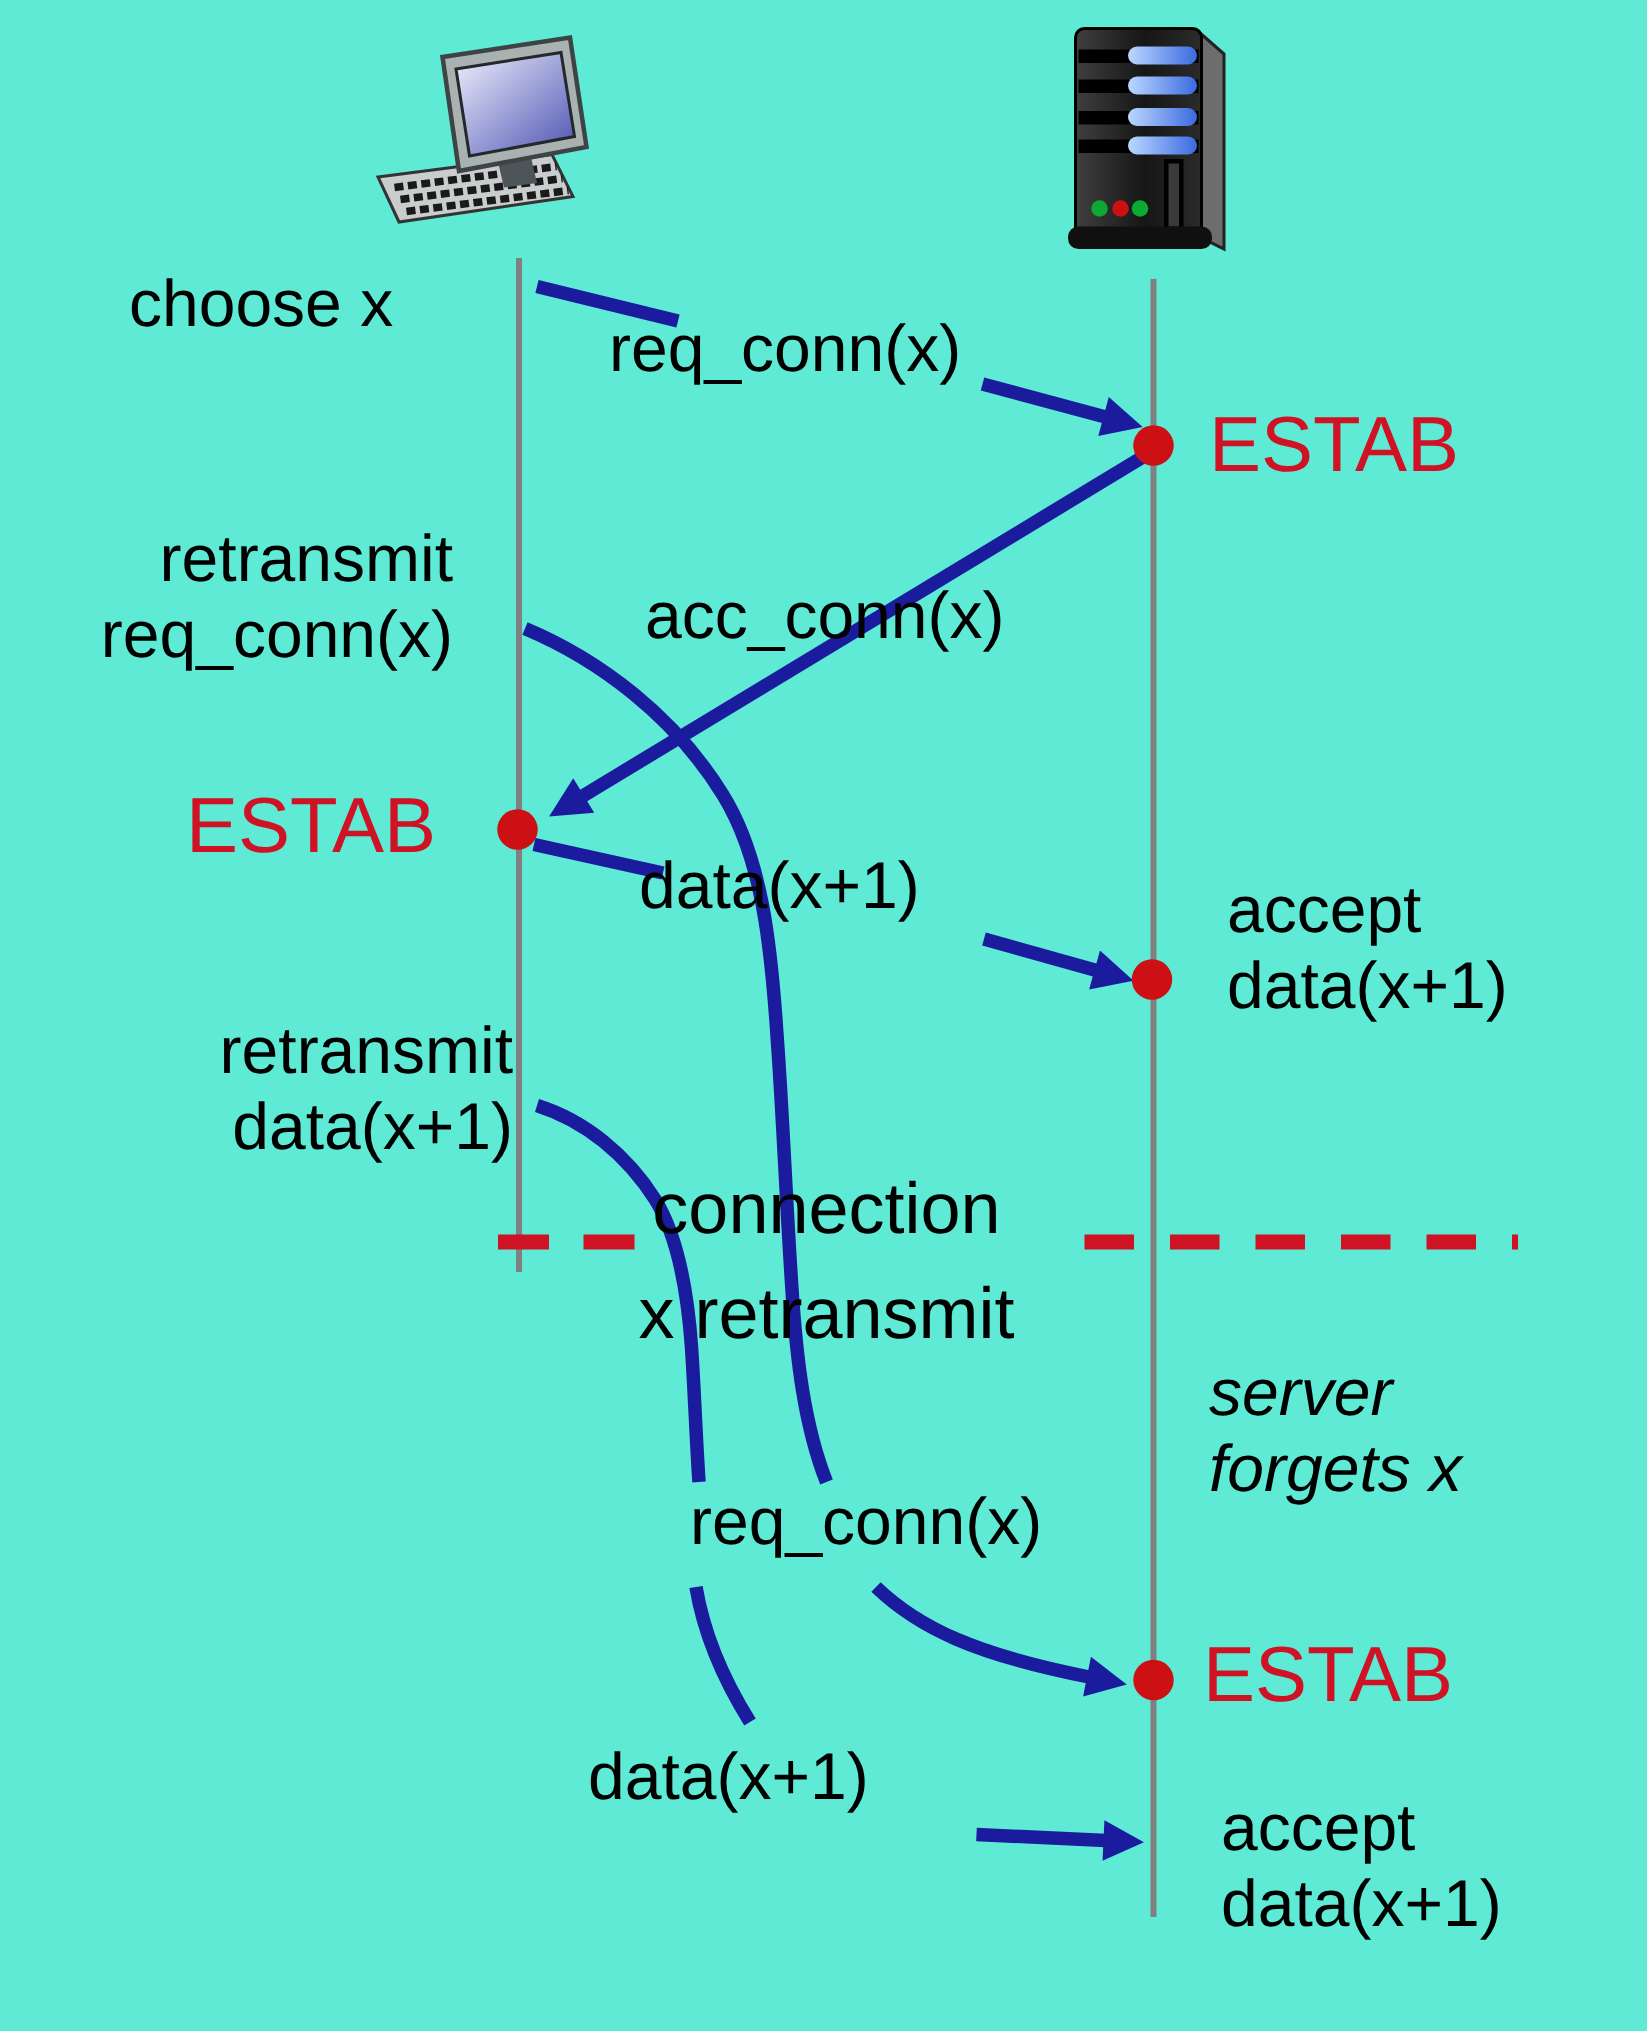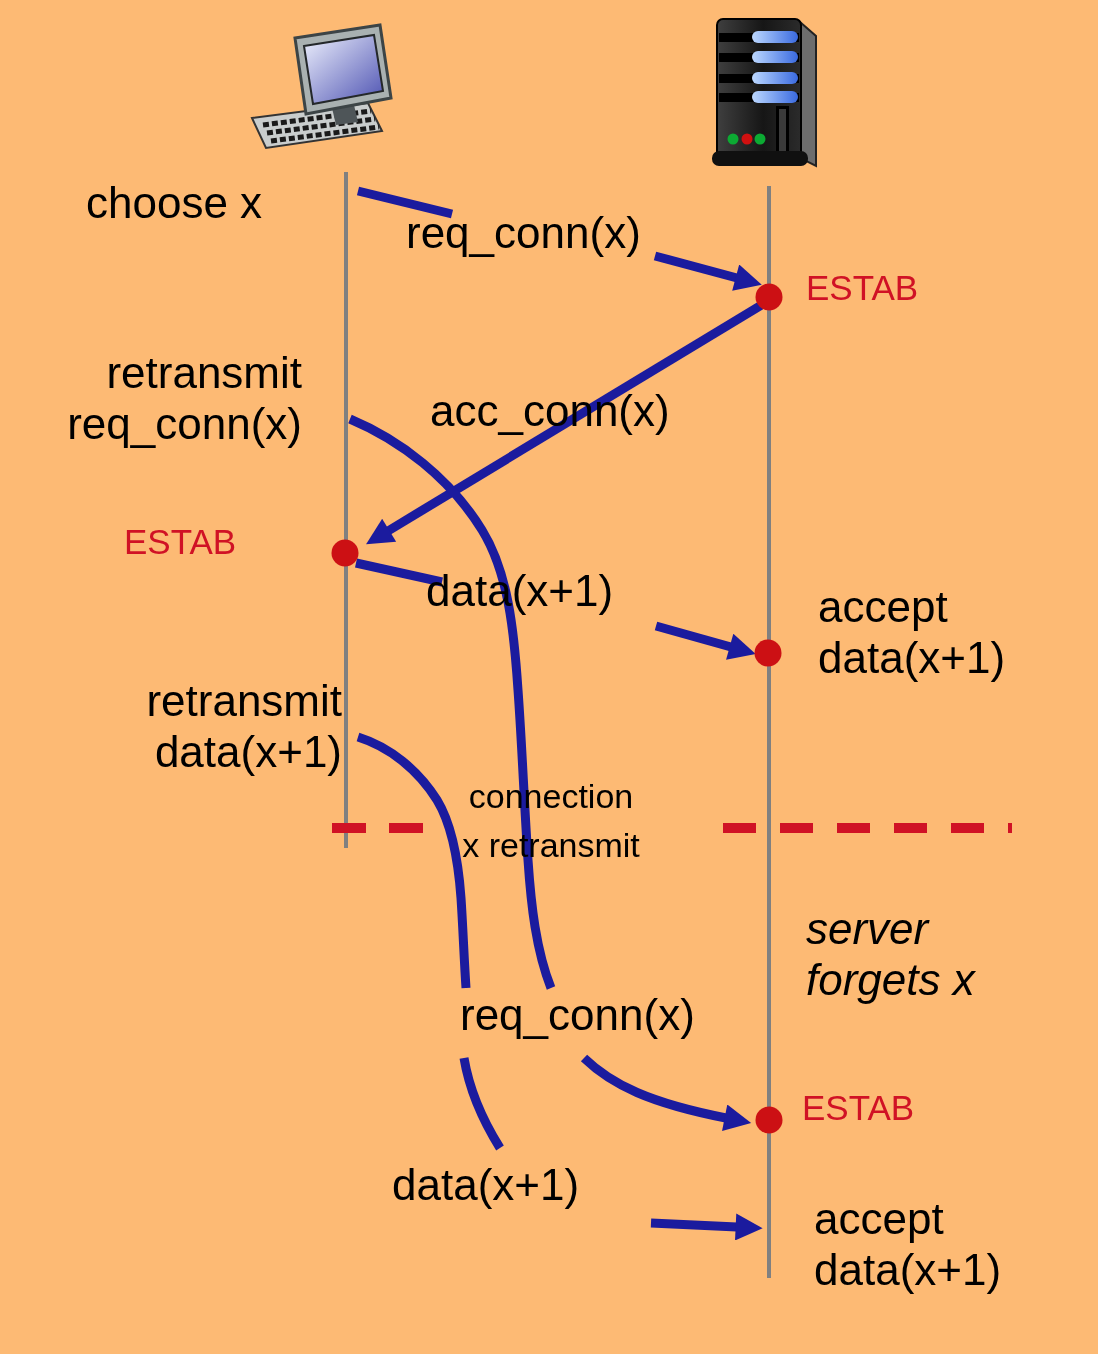--- a/index.html
+++ b/index.html
@@ -5,29 +5,29 @@
   :root{
     --blue:#1b1b9e;
     --red-text:#d01225;
     --red-dot:#cc1014;
     --red-dash:#d01225;
     --gray:#808080;
     --black:#000000;
   }
   html,body{margin:0;padding:0;background:#ffffff;}
   .canvas{
-    position:relative;width:1098px;height:1354px;background:#fdba74;overflow:hidden;
+    position:relative;width:1098px;height:1354px;background:#5eead4;overflow:hidden;
     font-family:"Liberation Sans","DejaVu Sans",sans-serif;color:var(--black);
   }
   .layer{position:absolute;left:0;top:0;width:1098px;height:1354px;}
   .label{position:absolute;font-size:44px;line-height:1.15;white-space:nowrap;color:var(--black);}
-  .estab{color:var(--red-text);font-size:35px;text-align:center;}
+  .estab{color:var(--red-text);font-size:52px;text-align:center;}
   .right{text-align:right;}
   .center{text-align:center;}
-  .small{font-size:34px;line-height:1.45;}
+  .small{font-size:48px;line-height:1.45;}
   .timeline{stroke:var(--gray);stroke-width:4;}
   .msg{stroke:var(--blue);stroke-width:9;fill:none;}
   .arrowhead-fill{fill:var(--blue);}
   .dot{fill:var(--red-dot);}
   .dash{stroke:var(--red-dash);stroke-width:10;}
 </style>
 </head>
 <body>
 
 <div class="canvas">

